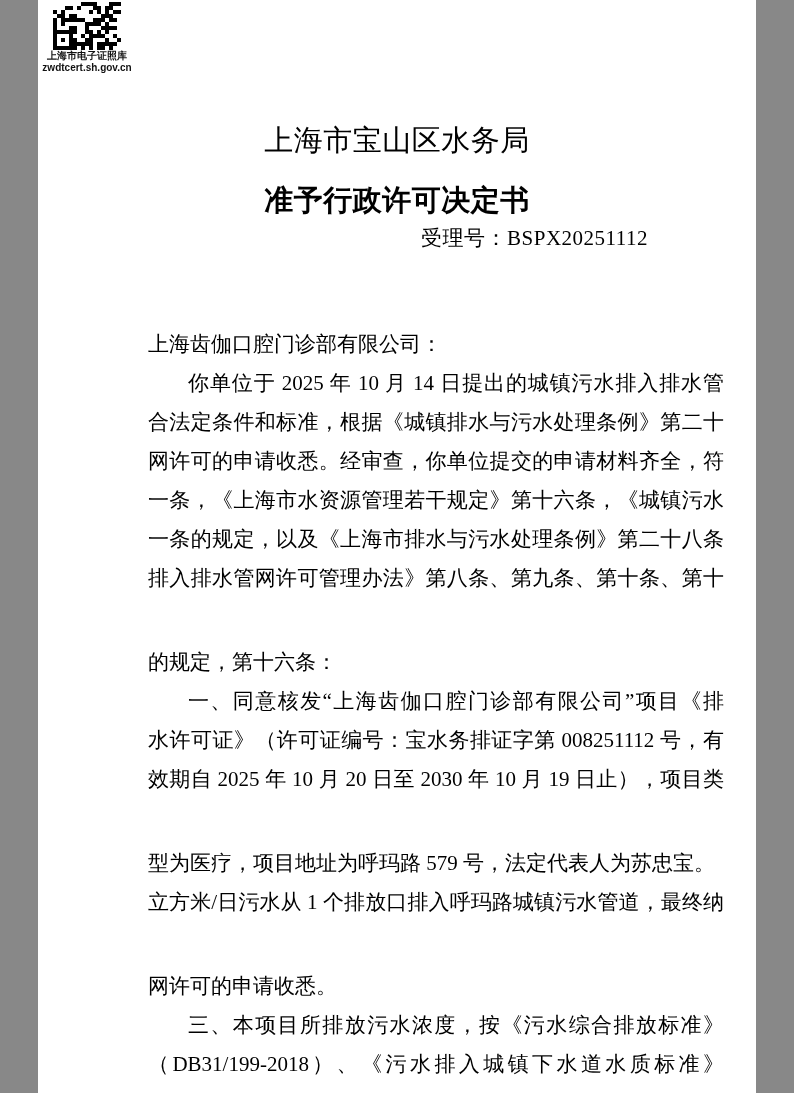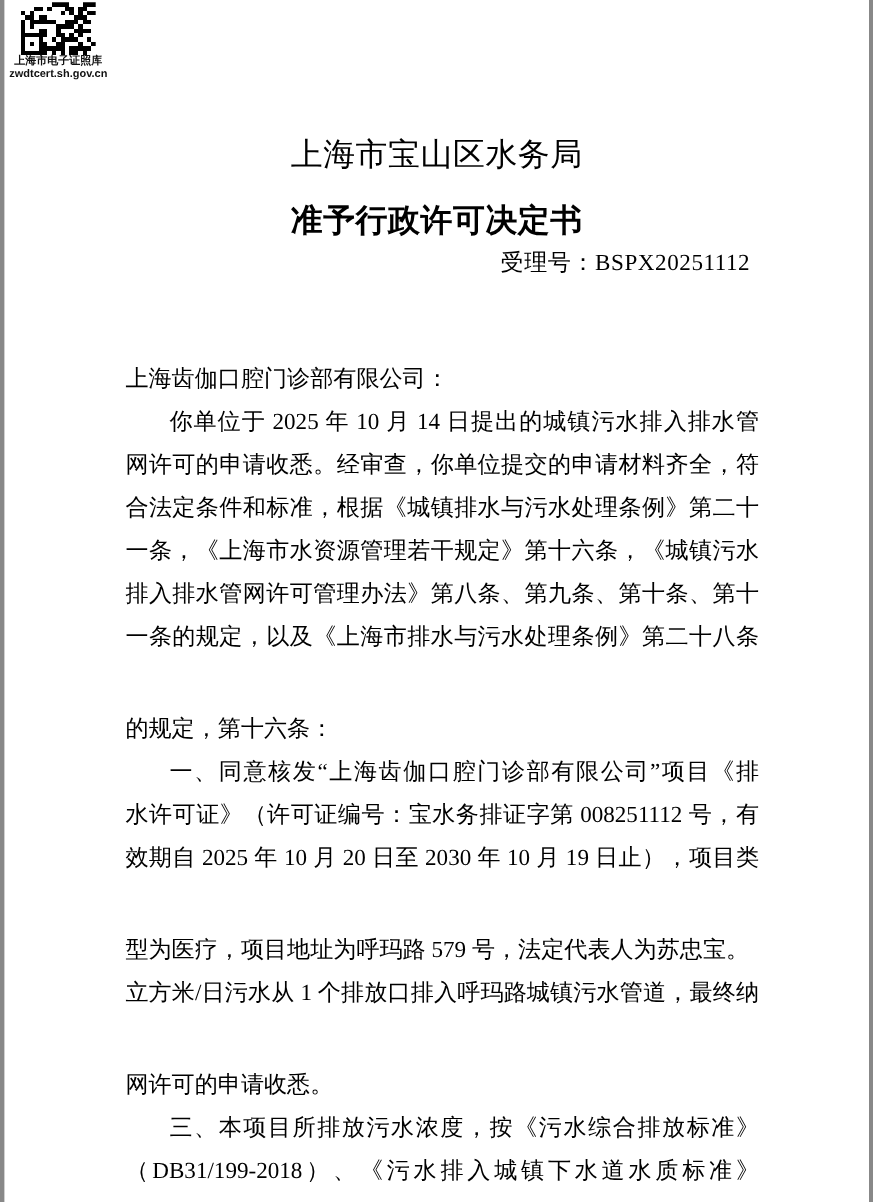--- a/index.html
+++ b/index.html
@@ -1,19 +1,19 @@
 <!DOCTYPE html>
 <html><head>
 <meta charset="utf-8">
 <style>
   * { margin: 0; padding: 0; box-sizing: border-box; }
   html, body { background: #888; }
   .page {
     position: relative;
-    width: 786px;
+    width: 718px;
     height: 1093px;
     margin: 0 auto;
     background: #ffffff;
     color: #000000;
     font-family: "Liberation Serif", "DejaVu Serif", serif;
     overflow: hidden;
   }
   
   .qr-block {
     position: absolute;
@@ -193,25 +193,25 @@
 
   <div class="org-title">上海市宝山区水务局</div>
 
   <div class="doc-title">准予行政许可决定书</div>
 
   <div class="case-number">受理号：BSPX20251112</div>
 
   <div class="doc-body" id="doc-body">
       <div class="line end">上海齿伽口腔门诊部有限公司：</div>
       <div class="line indent">你单位于 2025 年 10 月 14 日提出的城镇污水排入排水管</div>
+      <div class="line">合法定条件和标准，根据《城镇排水与污水处理条例》第二十</div>
       <div class="line">网许可的申请收悉。经审查，你单位提交的申请材料齐全，符</div>
-      <div class="line">合法定条件和标准，根据《城镇排水与污水处理条例》第二十</div>
       <div class="line">一条，《上海市水资源管理若干规定》第十六条，《城镇污水</div>
+      <div class="line">一条的规定，以及《上海市排水与污水处理条例》第二十八条</div>
       <div class="line">排入排水管网许可管理办法》第八条、第九条、第十条、第十</div>
-      <div class="line">一条的规定，以及《上海市排水与污水处理条例》第二十八条</div>
       <div class="line end">的规定，第十六条：</div>
       <div class="line indent">一、同意核发“上海齿伽口腔门诊部有限公司”项目《排</div>
       <div class="line">水许可证》（许可证编号：宝水务排证字第 008251112 号，有</div>
       <div class="line">效期自 2025 年 10 月 20 日至 2030 年 10 月 19 日止），项目类</div>
       <div class="line end">型为医疗，项目地址为呼玛路 579 号，法定代表人为苏忠宝。</div>
       <div class="line">立方米/日污水从 1 个排放口排入呼玛路城镇污水管道，最终纳</div>
       <div class="line end">网许可的申请收悉。</div>
       <div class="line indent">三、本项目所排放污水浓度，按《污水综合排放标准》</div>
       <div class="line">（DB31/199-2018）、《污水排入城镇下水道水质标准》</div>
     </div>

